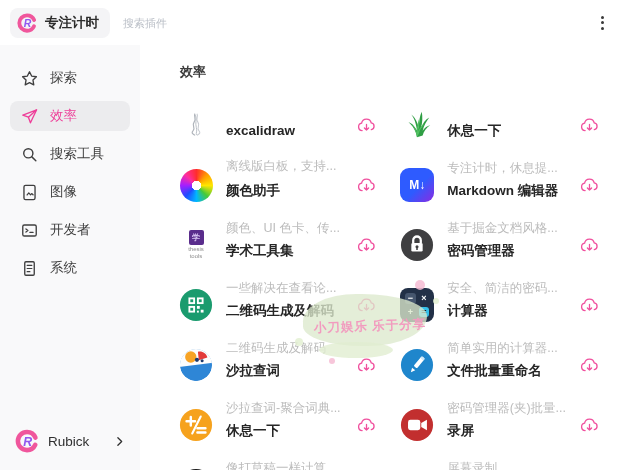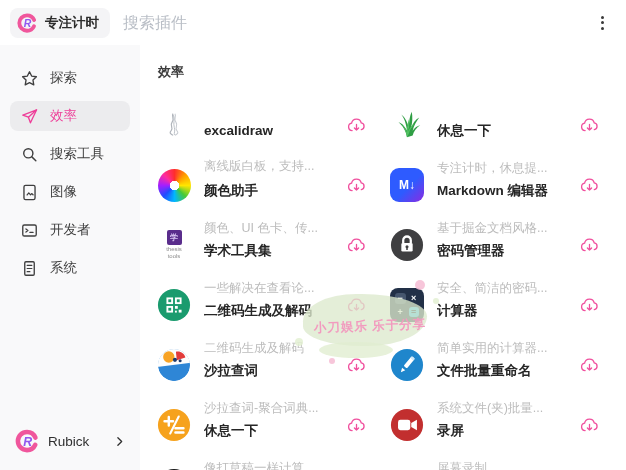--- a/index.html
+++ b/index.html
@@ -4,26 +4,26 @@
 <style>
 *{margin:0;padding:0;box-sizing:border-box;}
 html,body{width:626px;height:470px;}
 body{font-family:"Liberation Sans","DejaVu Sans",sans-serif;background:#fff;}
 .app{position:relative;width:626px;height:470px;overflow:hidden;background:#fff;}
 
 .topbar{height:45px;display:flex;align-items:center;padding:0 16px 0 10px;background:#fff;}
 .title-pill{display:flex;align-items:center;gap:7px;background:#f4f4f6;border-radius:8px;padding:4px 11px 4px 6px;}
 .logo-sm svg,.logo-lg svg{display:block;}
 .app-title{font-size:13.5px;font-weight:700;color:#2d2d2d;white-space:nowrap;}
-.search{flex:1;border:none;outline:none;font-size:16px;color:#333;margin-left:13px;background:transparent;}
+.search{flex:1;border:none;outline:none;font-size:11px;color:#333;margin-left:13px;background:transparent;}
 .search::placeholder{color:#b9bec6;}
 .kebab{border:none;background:none;cursor:pointer;padding:4px 6px;}
 .kebab i{display:block;width:3px;height:3px;border-radius:50%;background:#3a3a3a;margin:2.5px auto;}
 
-.body-row{display:flex;height:425px;}
+.body-row{display:flex;height:425px;gap:22px;}
 .sidebar{width:140px;background:#f9f9fa;display:flex;flex-direction:column;padding:18px 10px 16px;}
 .side-nav{flex:1;display:flex;flex-direction:column;gap:8px;}
 .side-item{display:flex;align-items:center;gap:11px;height:30px;padding:0 10px;border-radius:8px;font-size:13.5px;color:#3f3f3f;cursor:pointer;}
 .side-item.active{background:#ececee;color:#ee3f99;}
 .s-icon-slot{width:19px;height:19px;flex:none;display:flex;align-items:center;justify-content:center;color:inherit;}
 .s-label{white-space:nowrap;}
 .sidebar-footer{display:flex;align-items:center;gap:8px;padding:0 4px;}
 .footer-name{font-size:13.5px;color:#2f2f2f;}
 .footer-chevron{margin-left:auto;border:none;background:none;cursor:pointer;color:#2f2f2f;display:flex;align-items:center;}
 
@@ -349,21 +349,21 @@
                 <circle cx="18" cy="18" r="17" fill="#1f86cc"></circle>
                 <g transform="rotate(40 18 18)">
                   <rect x="15.8" y="7.5" width="4.4" height="13.5" rx="1.2" fill="#fff"></rect>
                   <path d="m15.8 23.5h4.4l-2.2 4.6z" fill="#fff"></path>
                   <rect x="15.8" y="7.5" width="4.4" height="2.6" rx="1.2" fill="#cfe8f8"></rect>
                 </g>
               </svg>
             </span>
     <span class="p-text">
       <span class="p-name" style="display:block">文件批量重命名</span>
-      <span class="p-desc" style="display:block">系统文件(夹)批量...</span>
+      <span class="p-desc" style="display:block">密码管理器(夹)批量...</span>
     </span>
     <button class="download">
       <svg viewBox="0 0 24 24" width="21" height="21">
                 <path d="M7 17.8a4.3 4.3 0 0 1-.6-8.5 5.6 5.6 0 0 1 11-.2 3.8 3.8 0 0 1 .1 7.5" fill="none" stroke="currentColor" stroke-width="1.5" stroke-linecap="round"></path>
                 <path d="M12 10.8v6.4m0 0-2.4-2.4m2.4 2.4 2.4-2.4" fill="none" stroke="currentColor" stroke-width="1.5" stroke-linecap="round" stroke-linejoin="round"></path>
               </svg>
     </button>
   </div>
           <div class="plugin-row">
     <span class="p-icon">

